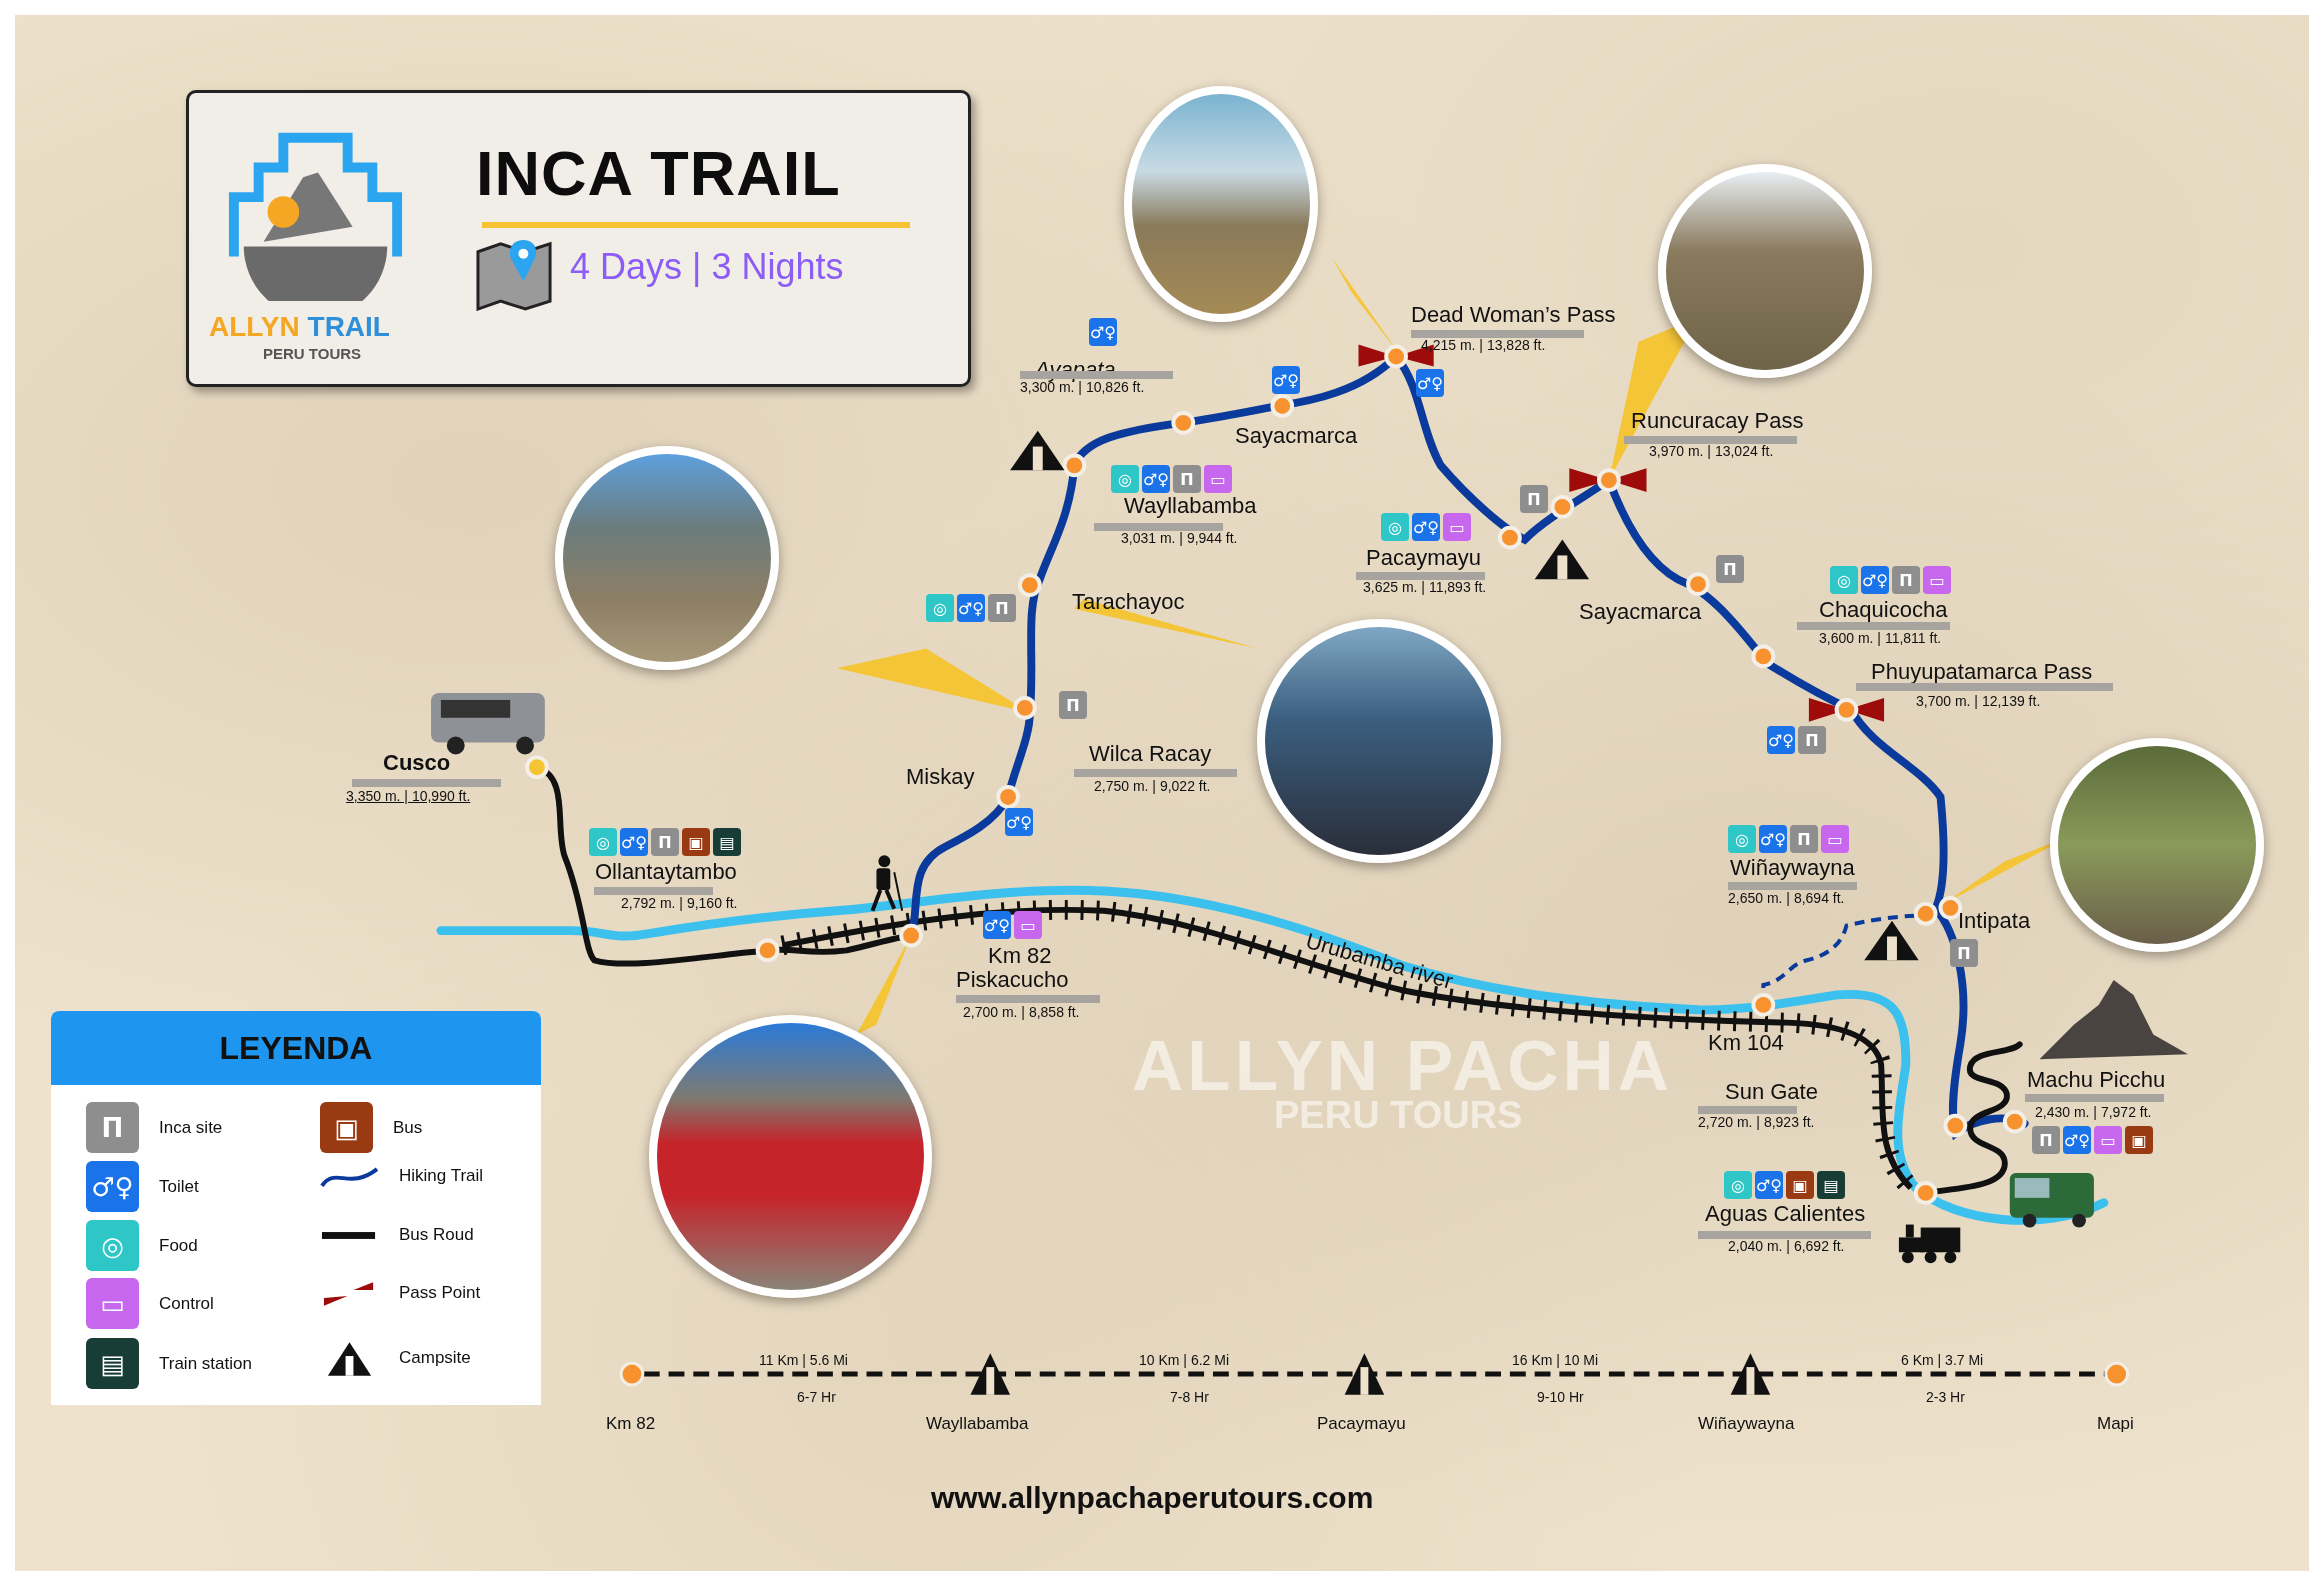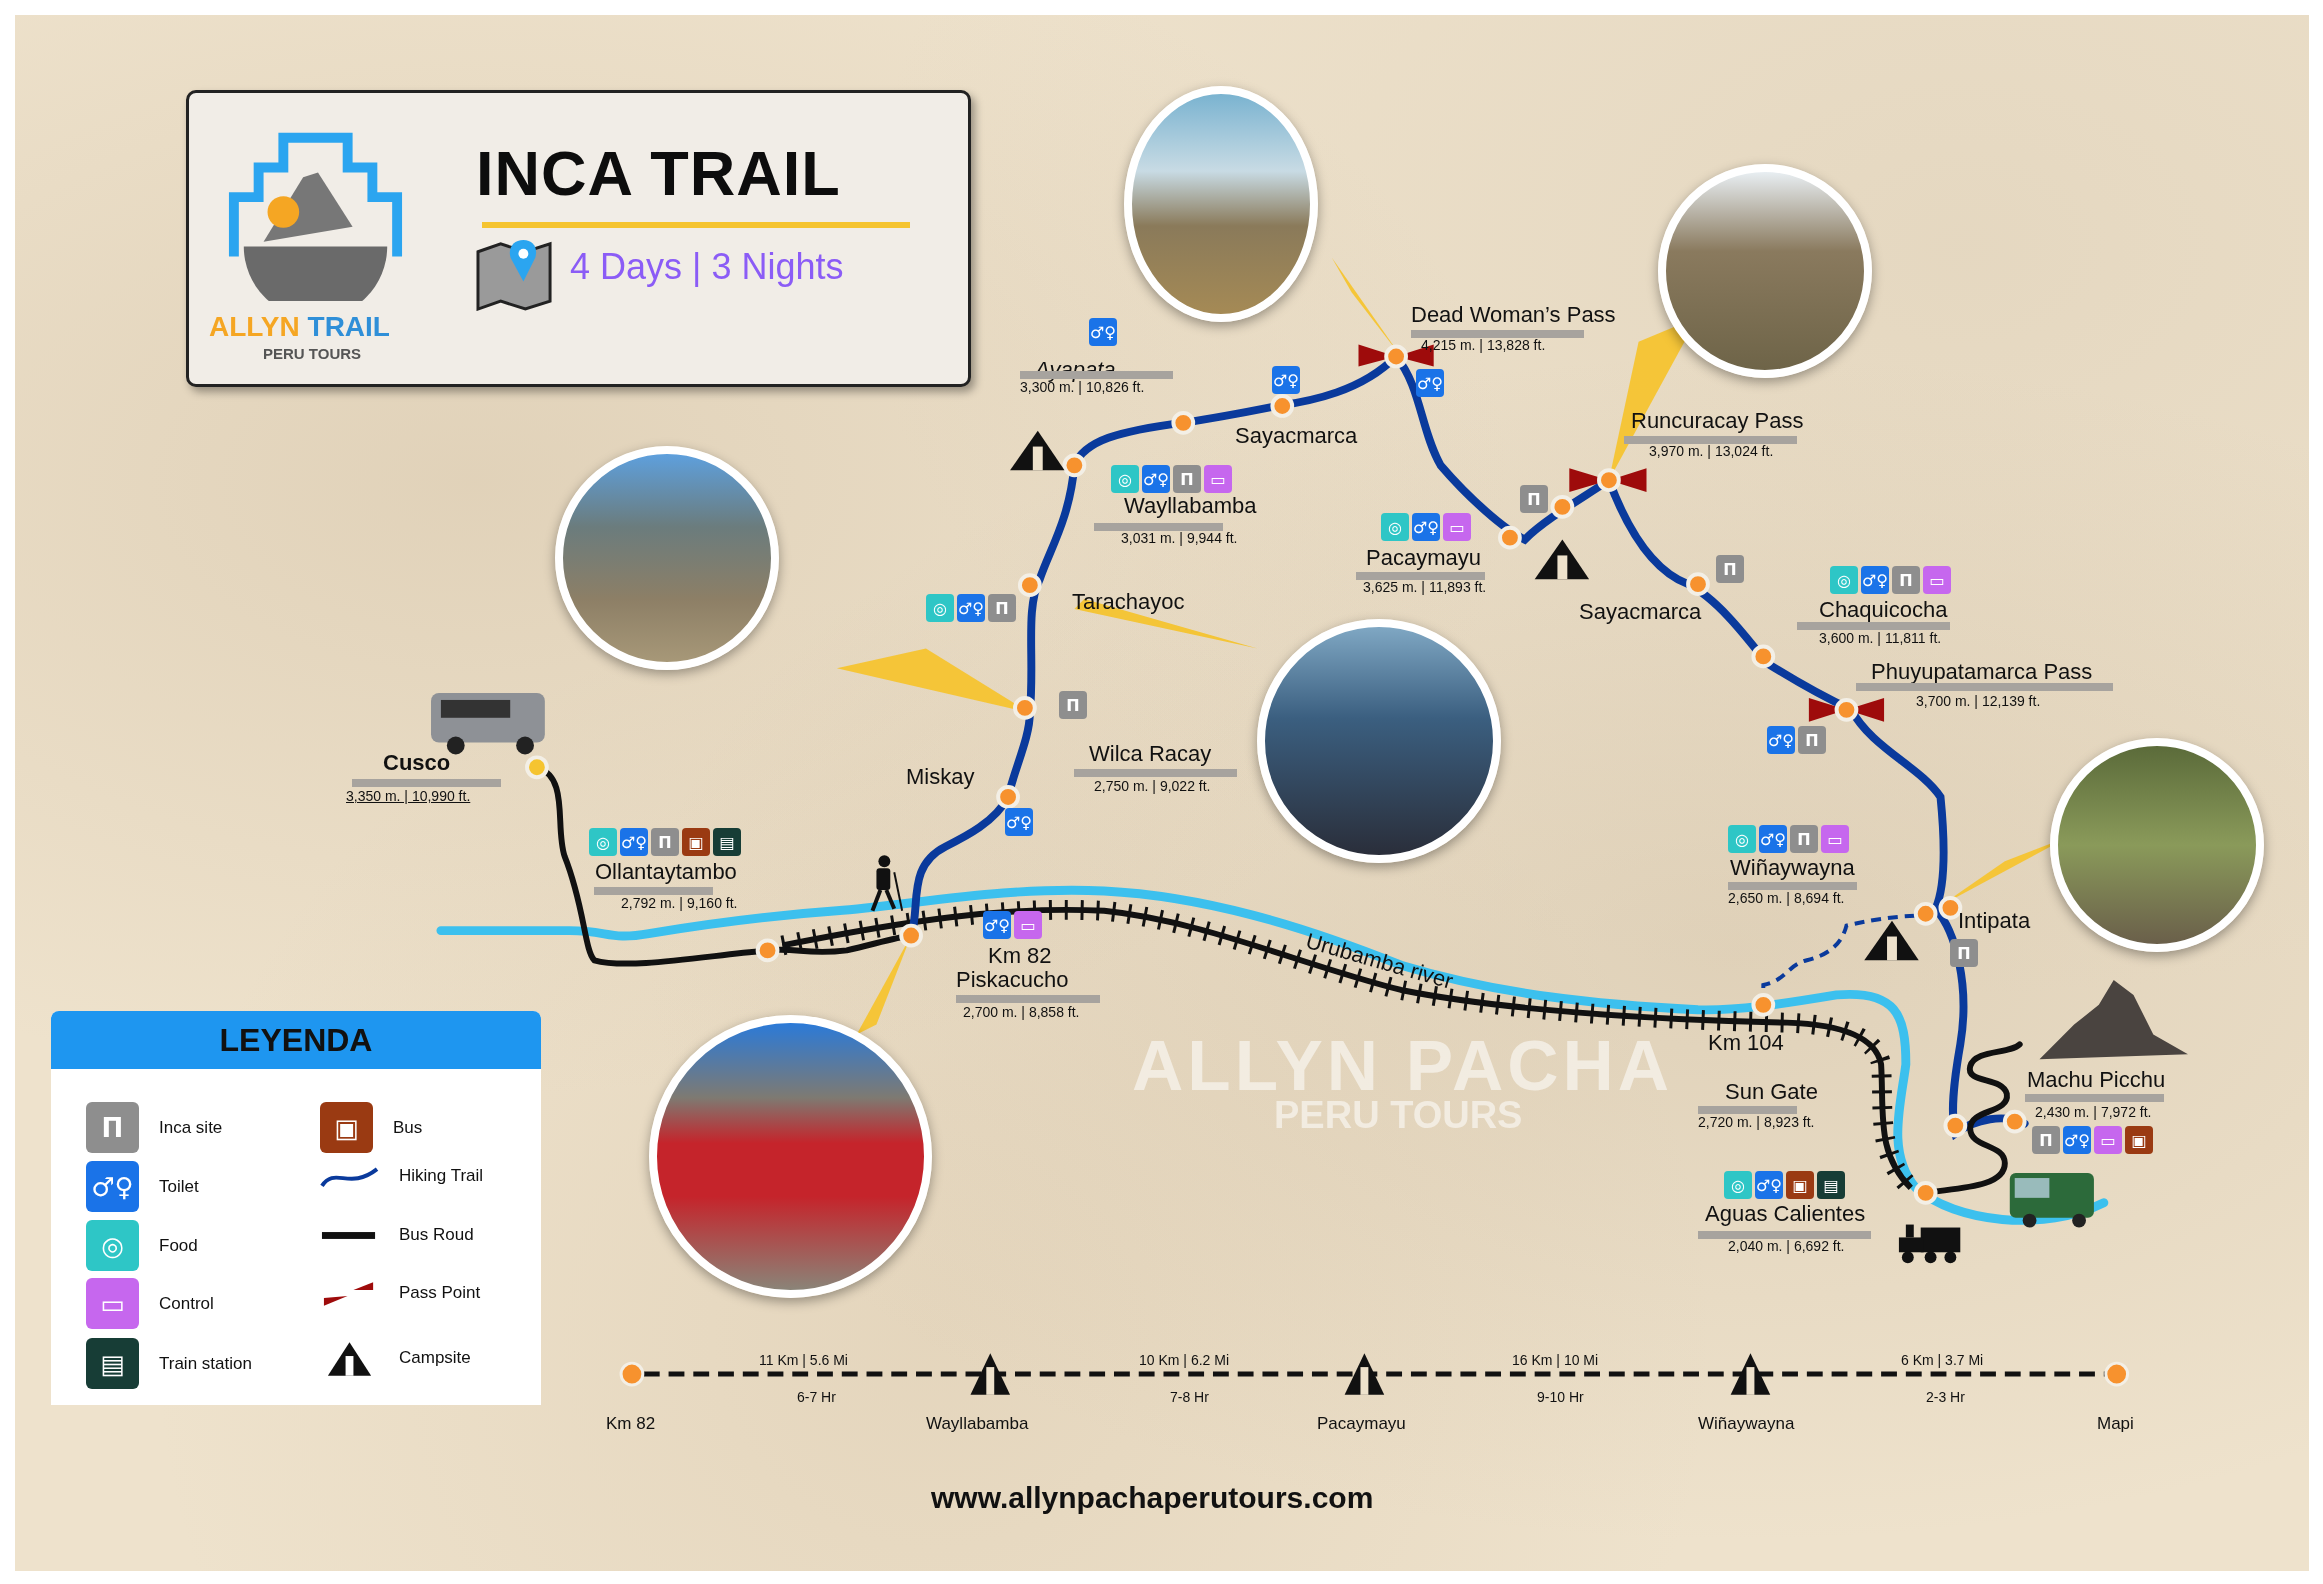--- a/index.html
+++ b/index.html
@@ -30,21 +30,21 @@
   .ic{width:28px;height:28px;border-radius:4px;display:flex;align-items:center;justify-content:center;color:#fff;font-size:16px;font-weight:bold;font-family:"DejaVu Sans",sans-serif;}
   .ic.food{background:#2ec6c6;}
   .ic.toilet{background:#1a73e8;}
   .ic.inca{background:#8e8e8e;}
   .ic.control{background:#c667ee;}
   .ic.bus{background:#9a3a12;}
   .ic.train{background:#173d36;}
   .photo{position:absolute;border-radius:50%;border:8px solid #fff;box-shadow:0 4px 12px rgba(0,0,0,.35);overflow:hidden;}
   
   .legend{position:absolute;left:36px;top:996px;width:490px;height:394px;background:#fff;border-radius:8px 8px 0 0;overflow:hidden;}
-  .legend-head{height:58px;background:#1e96f0;display:flex;align-items:center;justify-content:center;font:bold 32px "Liberation Sans",sans-serif;color:#111;}
+  .legend-head{height:74px;background:#1e96f0;display:flex;align-items:center;justify-content:center;font:bold 32px "Liberation Sans",sans-serif;color:#111;}
   .lg-item{position:absolute;display:flex;align-items:center;gap:20px;font:17px "Liberation Sans",sans-serif;color:#111;}
   .lg-item .ic{width:53px;height:51px;border-radius:6px;font-size:26px;}
   .timeline-text{position:absolute;font:14px "Liberation Sans",sans-serif;color:#111;text-align:center;white-space:nowrap;}
   .tl-place{font-size:17px;}
   .url{position:absolute;left:916px;top:1466px;font:bold 30px "Liberation Sans",sans-serif;color:#111;}
   .watermark{position:absolute;left:1117px;top:1010px;font:bold 71px "Liberation Sans",sans-serif;color:rgba(255,255,255,.55);letter-spacing:4px;}
   .watermark2{position:absolute;left:1259px;top:1079px;font:bold 38px "Liberation Sans",sans-serif;color:rgba(255,255,255,.55);}
   .river-lbl{position:absolute;left:1295px;top:913px;font:22px "Liberation Sans",sans-serif;color:#111;transform:rotate(16deg);transform-origin:left top;}
 </style>
 </head>

